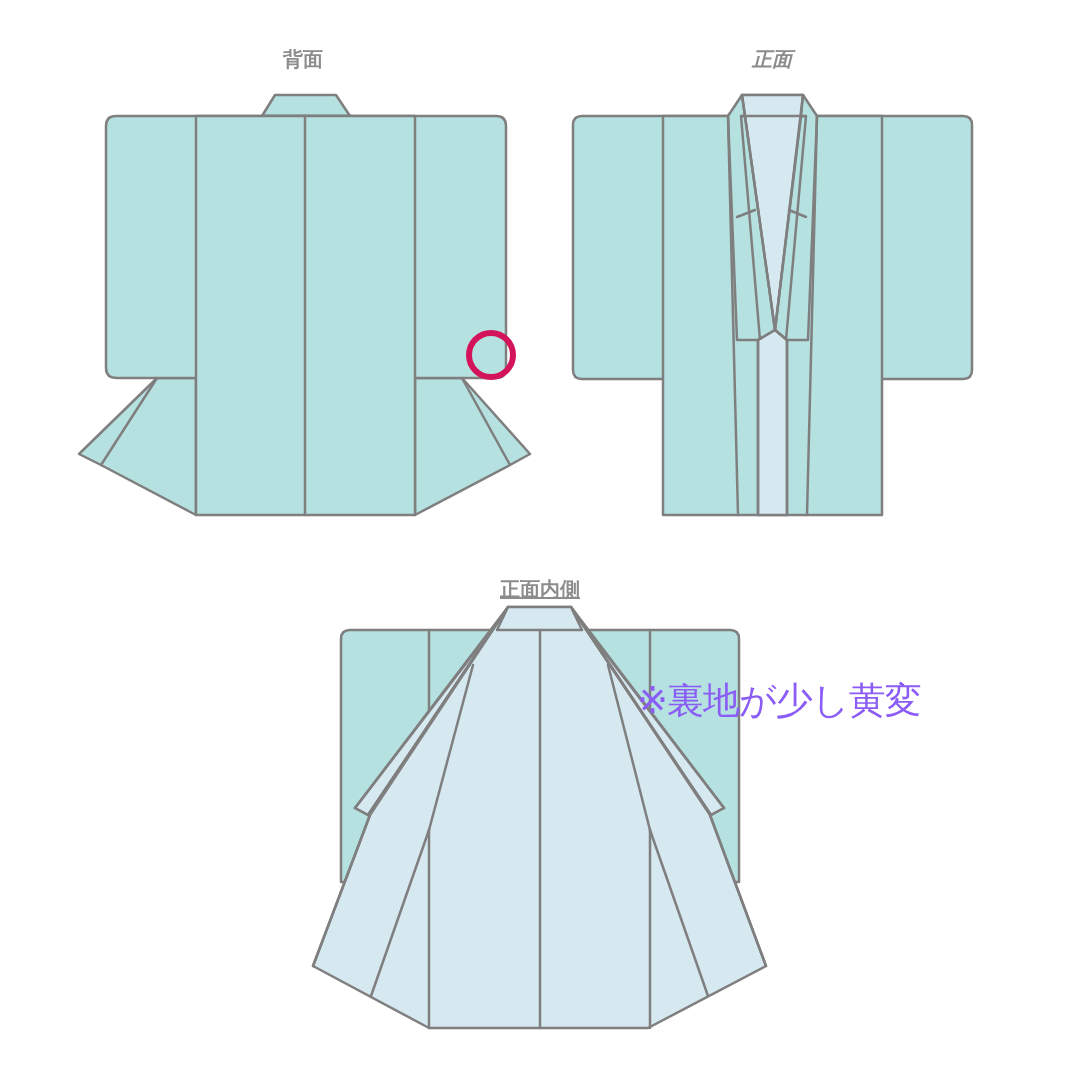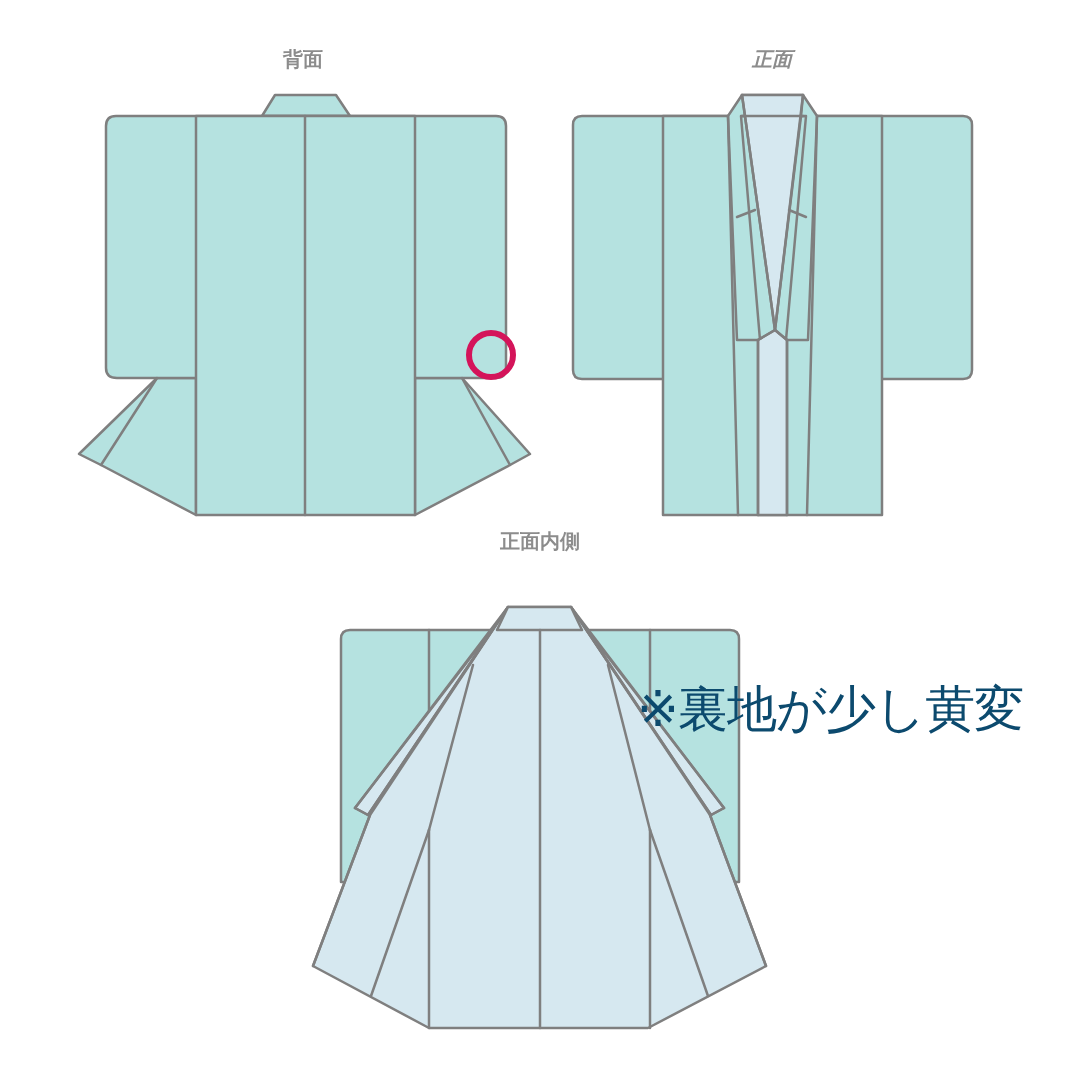--- a/index.html
+++ b/index.html
@@ -1,32 +1,32 @@
 <!DOCTYPE html>
 <html><head>
 <meta charset="utf-8">
 <style>
   html, body { margin: 0; padding: 0; background: #ffffff; }
   body { width: 1080px; height: 1080px; position: relative; overflow: hidden;
          font-family: "DejaVu Sans", sans-serif; }
   .label { position: absolute; color: #8c8c8c; font-weight: bold; font-size: 20px;
            text-align: right; transform: translateX(-50%); white-space: nowrap; }
-  .note { position: absolute; left: 637px; top: 676px; font-size: 50px; color: #0c4a6e;
+  .note { position: absolute; left: 637px; top: 676px; font-size: 37px; color: #8b5cf6;
           white-space: nowrap; font-family: "DejaVu Sans", sans-serif; letter-spacing: -1px; }
   svg { position: absolute; left: 0; top: 0; }
   .outer { fill: #b5e2e0; stroke: #7f7f7f; stroke-width: 2.5; stroke-linejoin: round; }
   .inner { fill: #d6e8f0; stroke: #7f7f7f; stroke-width: 2.5; stroke-linejoin: round; }
   .ln { fill: none; stroke: #7f7f7f; stroke-width: 2.5; stroke-linecap: round; }
 </style>
 </head>
 <body>
 
 <div class="label" style="left:303px; top:46px;">背面</div>
 <div class="label" style="left:772px; top:46px;font-style:italic;">正面</div>
-<div class="label" style="left:540px; top:528px;">正面内側</div>
+<div class="label" style="left:540px; top:576px;text-decoration:underline;">正面内側</div>
 
 <svg width="1080" height="1080" viewBox="0 0 1080 1080">
 
   <g>
 
     <polygon class="outer" points="262,116 275,95 336,95 350,116"></polygon>
 
     <polygon class="outer" points="157,378 196,378 196,515 101,465 79,454"></polygon>
 
     <polygon class="outer" points="415,378 462,378 530,454 510,465 415,515"></polygon>

